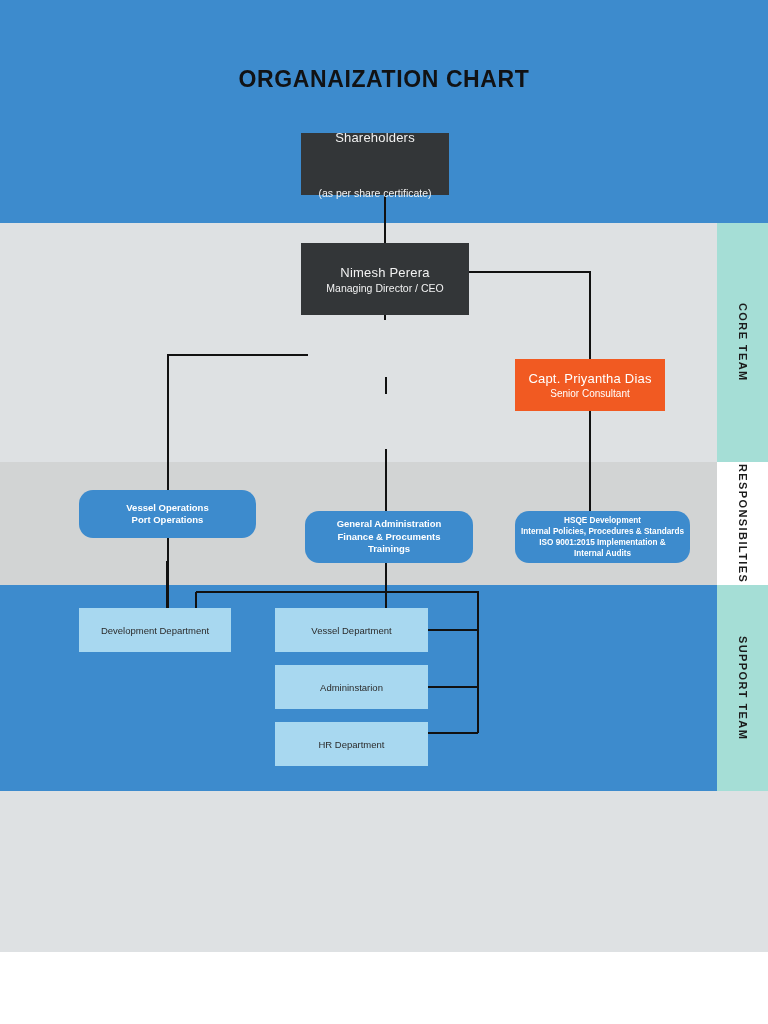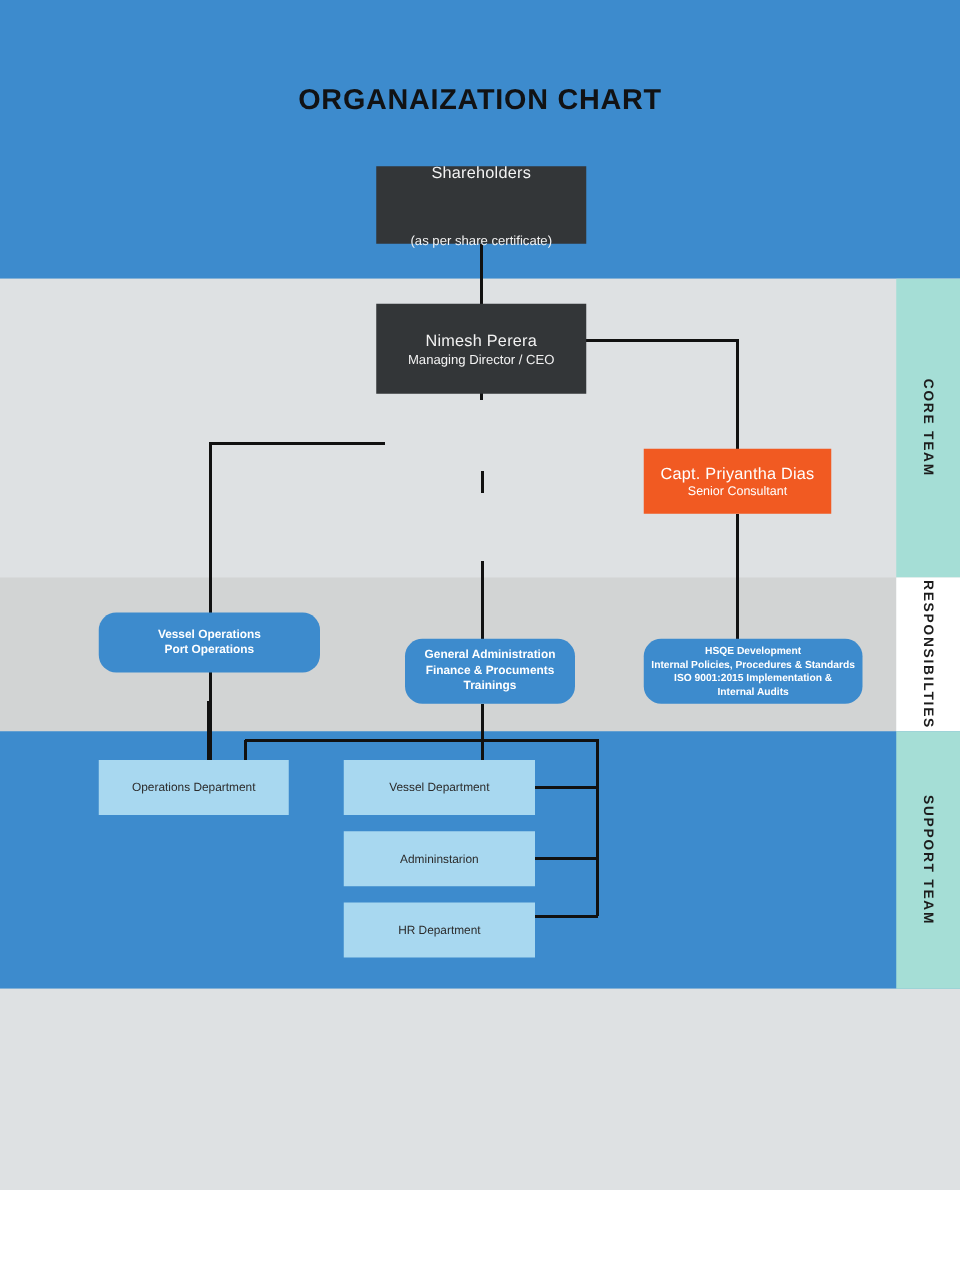--- a/index.html
+++ b/index.html
@@ -116,28 +116,28 @@
   .node.pill.small span { font-size: 8.2px; line-height: 11px; }
 
   
   .node.lightblue {
     background: #a8d8f0;
     color: #2b2b2b;
   }
   .node.lightblue span { font-size: 9.5px; }
 
   
-  #node-shareholders { left: 301px; top: 133px; width: 168px; height: 62px; gap: 40px; }
+  #node-shareholders { left: 301px; top: 133px; width: 148px; height: 62px; gap: 40px; }
   #node-ceo          { left: 301px; top: 243px; width: 168px; height: 72px; }
   #node-director-ops { left: 308px; top: 320px; width: 153px; height: 57px; }
   #node-gm           { left: 310px; top: 394px; width: 153px; height: 55px; }
   #node-consultant   { left: 515px; top: 359px; width: 150px; height: 52px; }
 
   #node-resp-vessel  { left: 79px;  top: 490px; width: 177px; height: 48px; }
-  #node-resp-admin   { left: 324px; top: 511px; width: 136px; height: 52px; }
+  #node-resp-admin   { left: 305px; top: 511px; width: 168px; height: 52px; }
   #node-resp-hsqe    { left: 515px; top: 511px; width: 175px; height: 52px; }
 
   #node-dept-ops     { left: 79px;  top: 608px; width: 152px; height: 44px; }
   #node-dept-finance { left: 275px; top: 608px; width: 153px; height: 44px; }
   #node-dept-admin   { left: 275px; top: 665px; width: 153px; height: 44px; }
   #node-dept-hr      { left: 275px; top: 722px; width: 153px; height: 44px; }
 </style>
 </head>
 <body>
 
@@ -219,21 +219,21 @@
   </div>
 
   <div class="node pill small" id="node-resp-hsqe">
     <span class="line1">HSQE Development</span>
     <span class="line2">Internal Policies, Procedures &amp; Standards</span>
     <span class="line3">ISO 9001:2015 Implementation &amp;</span>
     <span class="line4">Internal Audits</span>
   </div>
 
   <div class="node lightblue" id="node-dept-ops">
-    <span>Operations Department</span>
+    <span>Development Department</span>
   </div>
 
   <div class="node lightblue" id="node-dept-finance">
     <span>Vessel Department</span>
   </div>
 
   <div class="node lightblue" id="node-dept-admin">
     <span>Admininstarion</span>
   </div>
 

